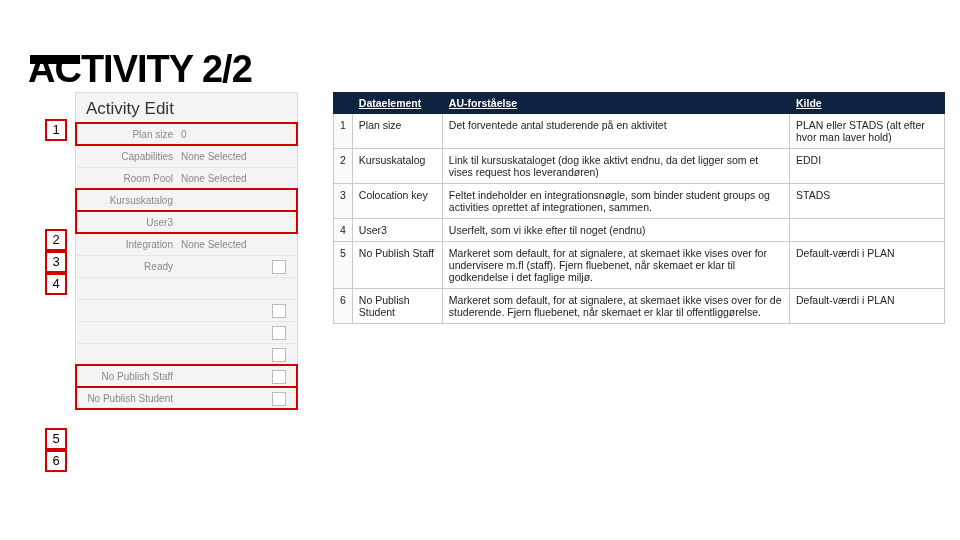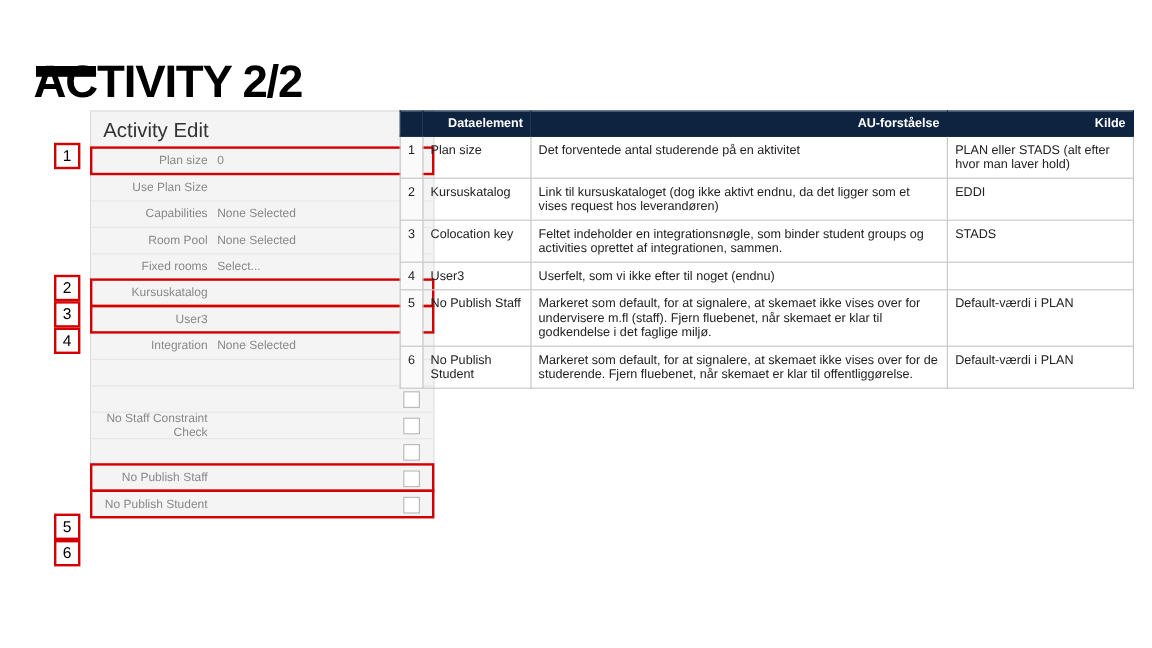--- a/index.html
+++ b/index.html
@@ -26,21 +26,21 @@
     position:absolute;
     top:55px; left:30px;
     width:50px; height:9px;
     background:#000;
   }
 
   
   .panel {
     position:absolute;
     top:92px; left:75px;
-    width:287px;
+    width:223px;
     background:#f4f4f4;
     border:1px solid #dcdcdc;
   }
   .panel-title {
     padding:6px 10px 4px 10px;
     font-size:17px;
     font-weight:400;
     color:#333;
   }
   .row {
@@ -72,23 +72,24 @@
   .exptable {
     position:absolute;
     top:92px; left:333px; width:612px;
     border-collapse:collapse;
     font-size:10.5px;
   }
   .exptable th {
     background:#0d2340;
     color:#fff;
     font-weight:700;
-    text-align:right;
+    text-align:left;
     padding:4px 6px;
     border:1px solid #0d2340;
+    text-decoration:underline;
   }
   .exptable th.numcol { background:#0d2340; width:18px; color:#0d2340; }
   .exptable td {
     border:1px solid #c9c9c9;
     padding:5px 6px;
     vertical-align:top;
     color:#222;
   }
   .exptable td.num {
     width:18px; text-align:center; background:#fafafa; font-weight:400;
@@ -103,58 +104,53 @@
 <div class="title-underline"></div>
 
 <div class="panel">
   <div class="panel-title">Activity Edit</div>
   <div id="panel-rows">
       <div class="row hl">
         <div class="lbl">Plan size</div>
         <div class="val">0</div>
       </div>
       <div class="row">
-        <div class="lbl">Use Plan Size</div>
-        <div class="val"></div>
-        <div class="chk"></div>
-      </div>
-      <div class="row">
         <div class="lbl">Capabilities</div>
         <div class="val">None Selected</div>
       </div>
       <div class="row">
         <div class="lbl">Room Pool</div>
         <div class="val">None Selected</div>
       </div>
-      <div class="row">
-        <div class="lbl">Fixed rooms</div>
-        <div class="val">Select...</div>
-      </div>
       <div class="row hl">
         <div class="lbl">Kursuskatalog</div>
         <div class="val"></div>
       </div>
       <div class="row hl">
         <div class="lbl">User3</div>
         <div class="val"></div>
       </div>
       <div class="row">
         <div class="lbl">Integration</div>
         <div class="val">None Selected</div>
       </div>
       <div class="row">
+        <div class="lbl">Ready</div>
+        <div class="val"></div>
+        <div class="chk"></div>
+      </div>
+      <div class="row">
         <div class="lbl"></div>
         <div class="val"></div>
       </div>
       <div class="row">
         <div class="val"></div>
         <div class="chk"></div>
       </div>
       <div class="row">
-        <div class="lbl">No Staff Constraint Check</div>
         <div class="val"></div>
         <div class="chk"></div>
       </div>
       <div class="row">
         <div class="val"></div>
         <div class="chk"></div>
       </div>
       <div class="row hl">
         <div class="lbl">No Publish Staff</div>
         <div class="val"></div>

